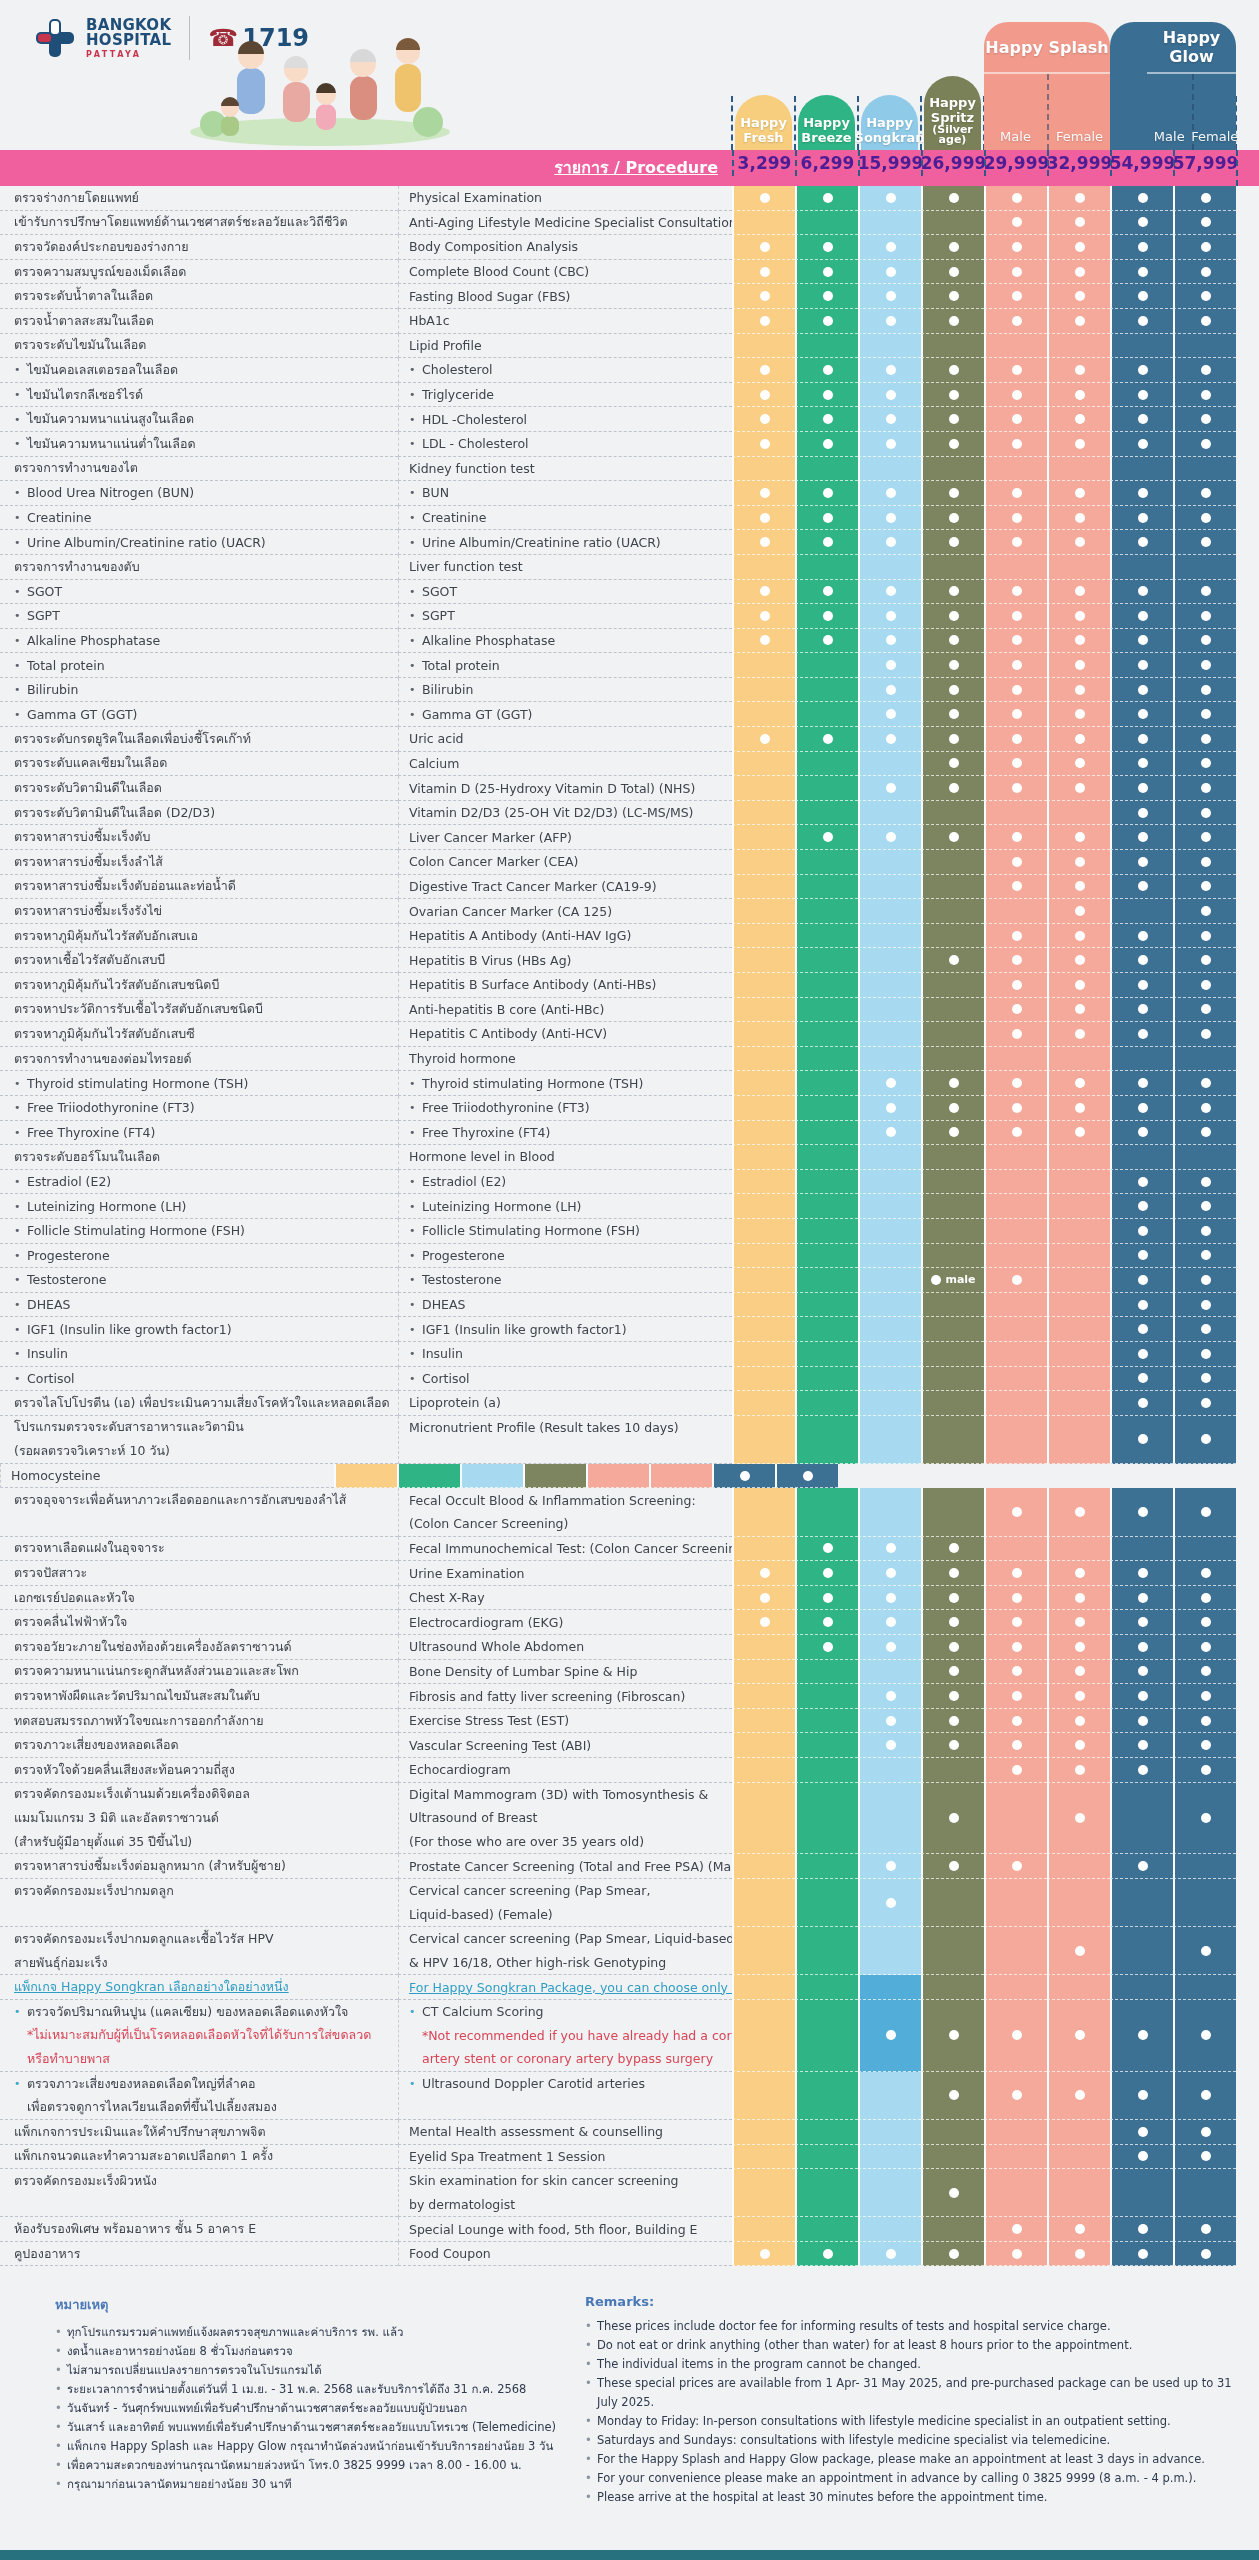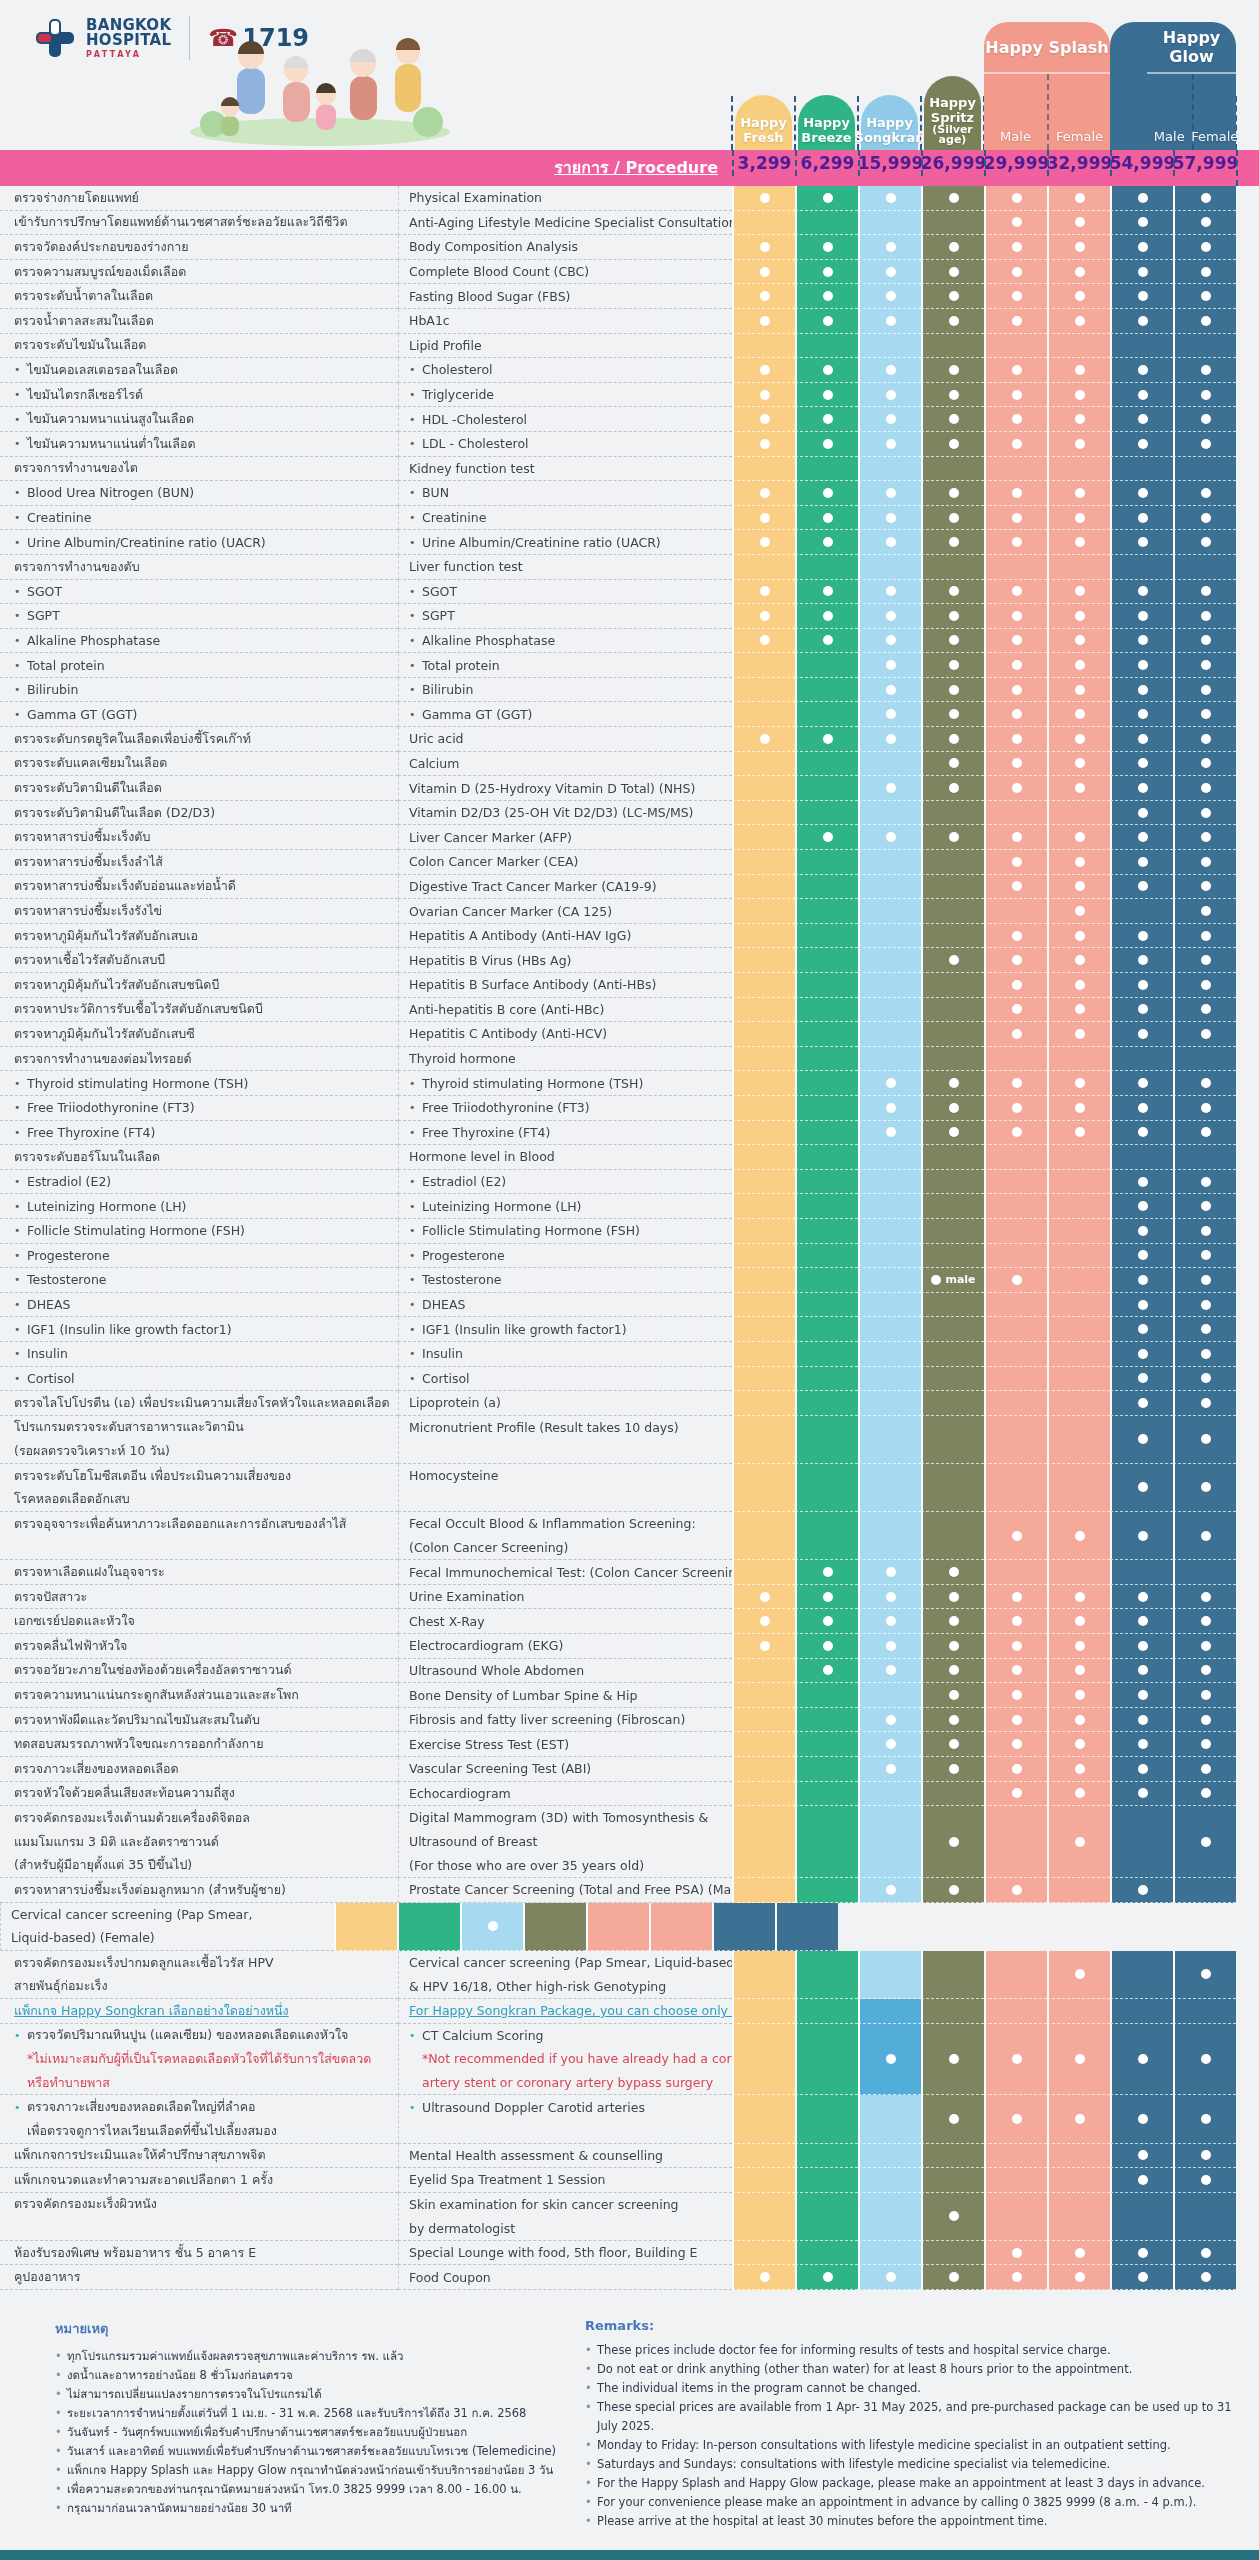--- a/index.html
+++ b/index.html
@@ -1785,28 +1785,20 @@
         <div class="dotcell" style="background: rgb(245, 169, 155);"></div>
         <div class="dotcell" style="background: rgb(60, 113, 148);">
           <span class="dot"></span>
         </div>
         <div class="dotcell" style="background: rgb(60, 113, 148);">
           <span class="dot"></span>
         </div>
         <div class="rfill"></div>
       </div>
       <div class="row">
-        <div class="cell c-th">
-          <div class="line">
-            <span>ตรวจระดับโฮโมซีสเตอีน เพื่อประเมินความเสี่ยงของ</span>
-          </div>
-          <div class="line">
-            <span>โรคหลอดเลือดอักเสบ</span>
-          </div>
-        </div>
         <div class="cell c-en">
           <div class="line">
             <span>Homocysteine</span>
           </div>
         </div>
         <div class="dotcell" style="background: rgb(250, 207, 133);"></div>
         <div class="dotcell" style="background: rgb(47, 181, 133);"></div>
         <div class="dotcell" style="background: rgb(167, 217, 240);"></div>
         <div class="dotcell" style="background: rgb(124, 133, 96);"></div>
         <div class="dotcell" style="background: rgb(245, 169, 155);"></div>
@@ -2245,20 +2237,25 @@
           <span class="dot"></span>
         </div>
         <div class="dotcell" style="background: rgb(245, 169, 155);"></div>
         <div class="dotcell" style="background: rgb(60, 113, 148);">
           <span class="dot"></span>
         </div>
         <div class="dotcell" style="background: rgb(60, 113, 148);"></div>
         <div class="rfill"></div>
       </div>
       <div class="row">
+        <div class="cell c-th">
+          <div class="line">
+            <span>ตรวจคัดกรองมะเร็งปากมดลูก</span>
+          </div>
+        </div>
         <div class="cell c-en">
           <div class="line">
             <span>Cervical cancer screening (Pap Smear,</span>
           </div>
           <div class="line">
             <span>Liquid-based) (Female)</span>
           </div>
         </div>
         <div class="dotcell" style="background: rgb(250, 207, 133);"></div>
         <div class="dotcell" style="background: rgb(47, 181, 133);"></div>

